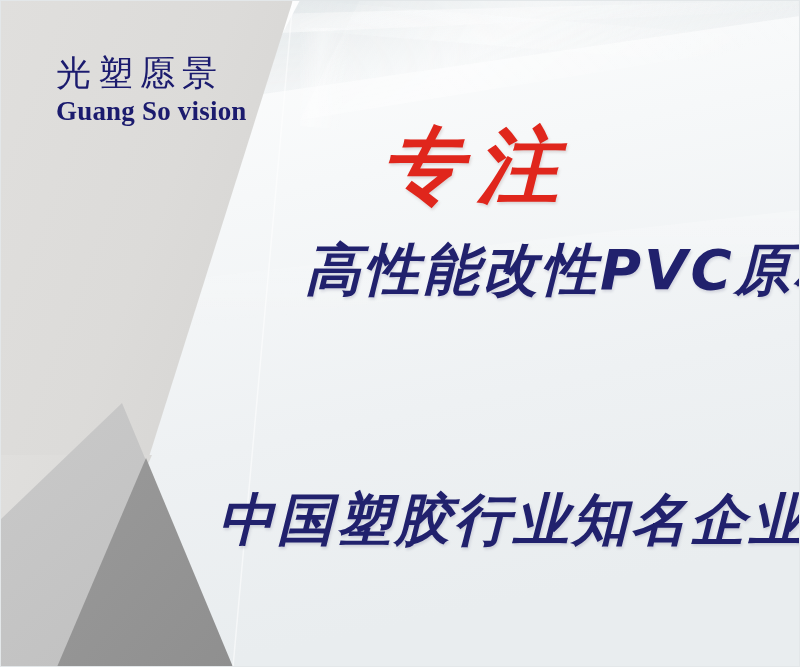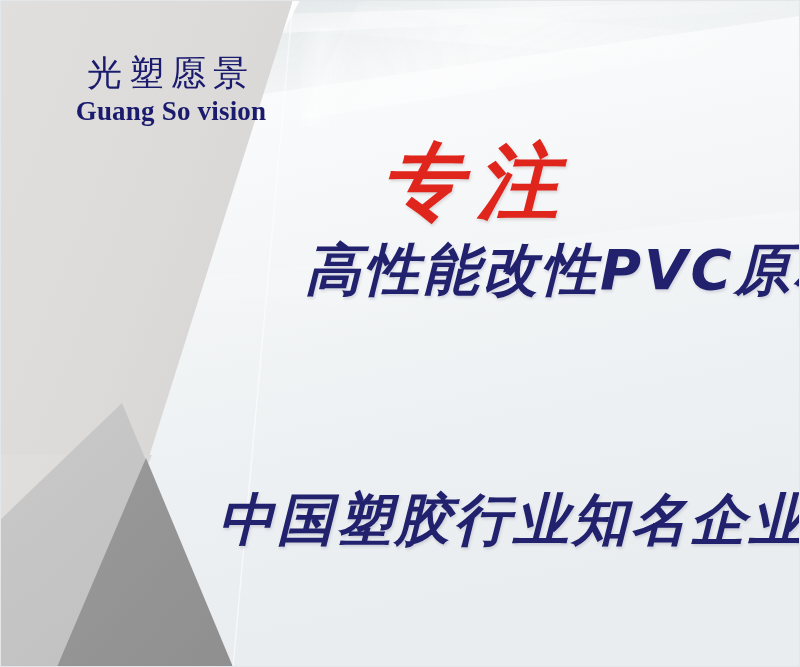--- a/index.html
+++ b/index.html
@@ -13,21 +13,20 @@
   }
 
   
   #banner {
     position: relative;
     width: 800px;
     height: 667px;
     overflow: hidden;
     background: #eef1f2;
     box-sizing: border-box;
-    text-align: center;
   }
 
   
   .bg-layer {
     position: absolute;
     inset: 0;
     width: 100%;
     height: 100%;
     display: block;
   }
@@ -76,21 +75,21 @@
     letter-spacing: 14px;
     text-shadow: 1px 2px 3px rgba(120,90,90,0.22);
   }
   .slogan-body {
     color: #21216d;
     font-size: 56px;
     letter-spacing: 3px;
     text-shadow: 1px 2px 3px rgba(80,80,120,0.20);
   }
 
-  #slogan-focus   { left: 381px; top: 128px; }
+  #slogan-focus   { left: 381px; top: 112px; }
   #slogan-product { left: 305px; top: 233px; }
   #slogan-build   { left: 254px; top: 367px; }
   #slogan-goal    { left: 218px; top: 483px; }
 
   
   .frame {
     position: absolute;
     inset: 0;
     border: 1px solid #e3e7e9;
     pointer-events: none;

